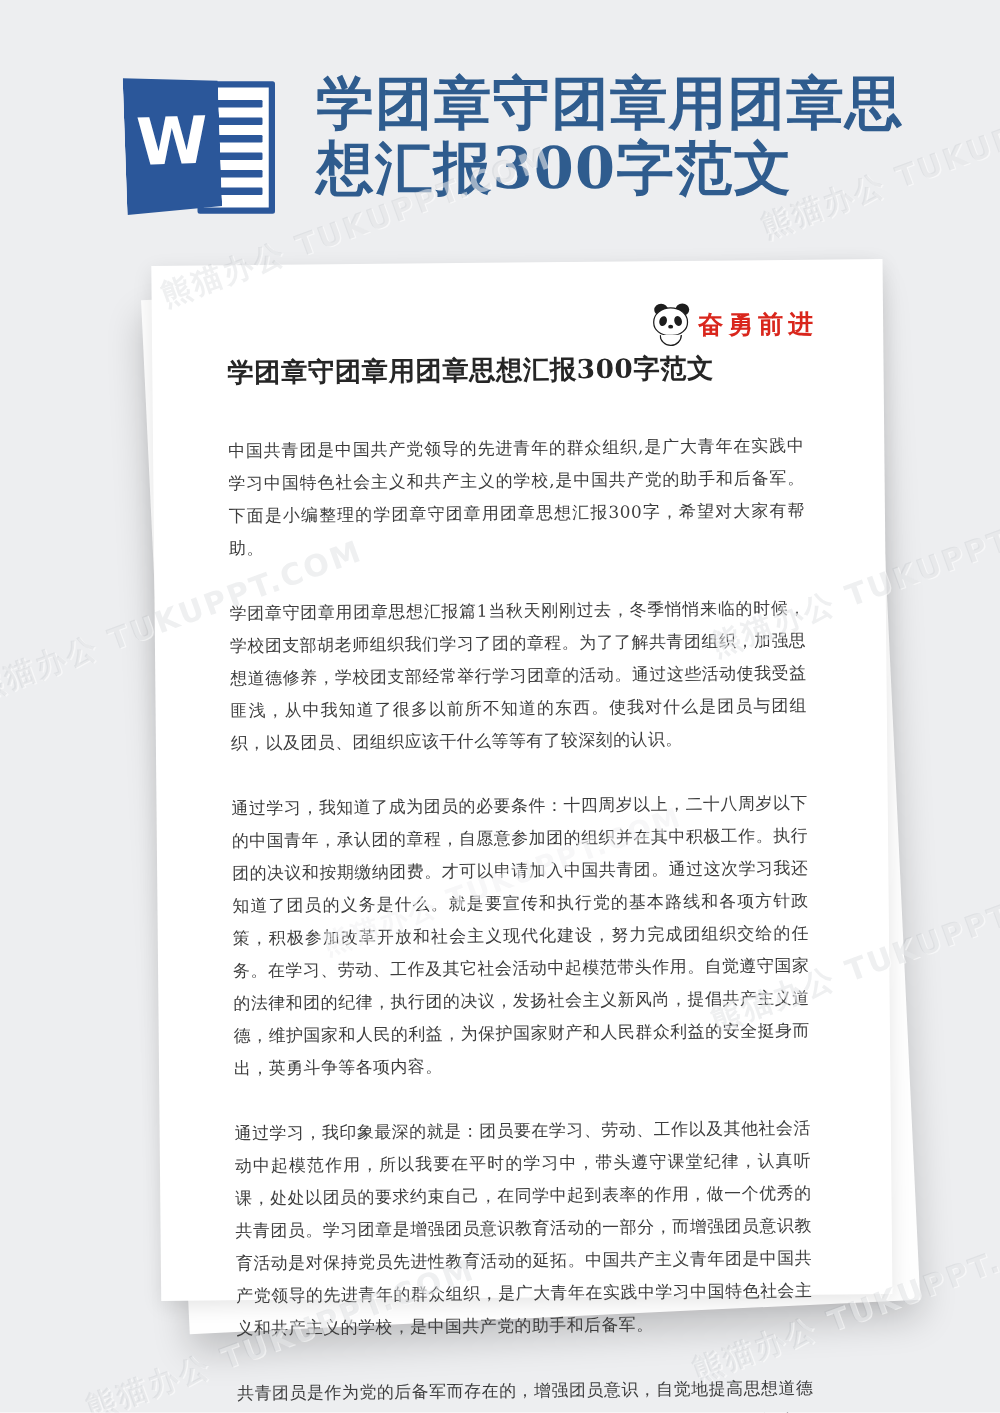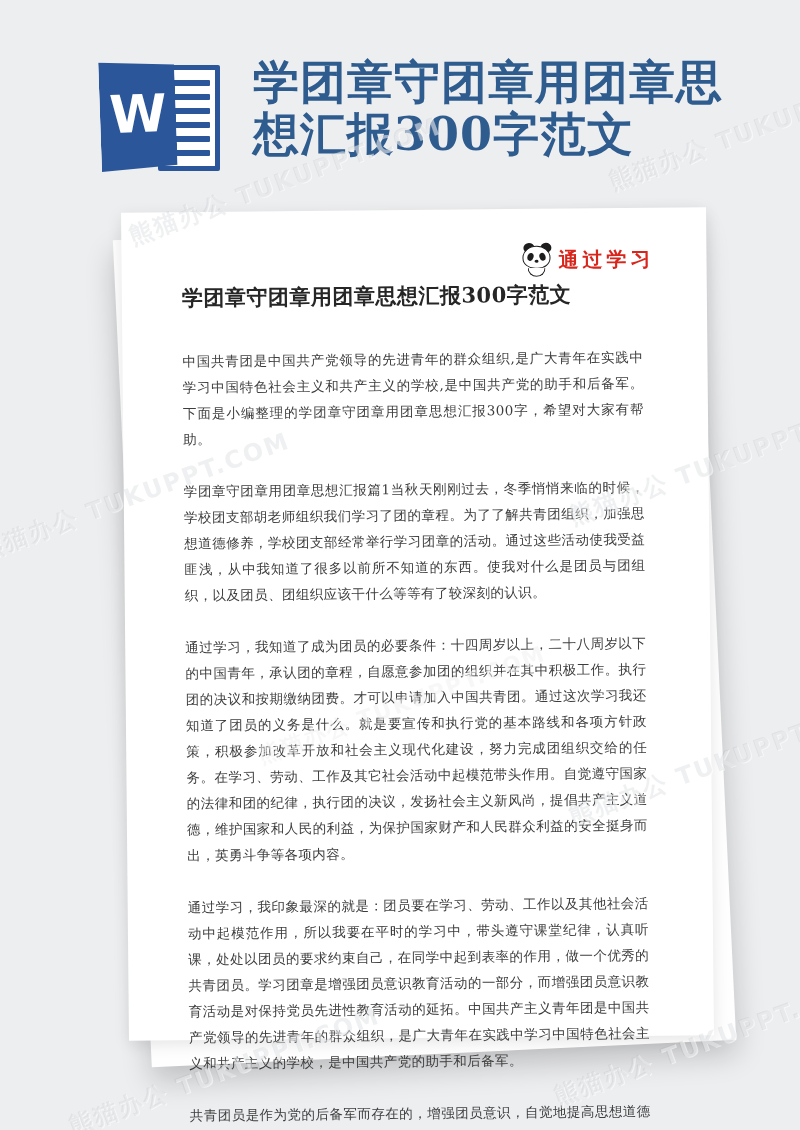--- a/index.html
+++ b/index.html
@@ -122,21 +122,21 @@
       <span class="panda">
         <i class="ear l"></i>
           <i class="ear r"></i>
         <span class="face">
             <i class="eye l"></i>
             <i class="eye r"></i>
             <i class="nose"></i>
           </span>
         <span class="pbody"></span>
       </span>
-      <span class="brand-name">通过学习</span>
+      <span class="brand-name">奋勇前进</span>
     </div>
 
     <h2 class="doc-title">学团章守团章用团章思想汇报300字范文</h2>
 
     <div class="doc-body">
       <p>中国共青团是中国共产党领导的先进青年的群众组织,是广大青年在实践中学习中国特色社会主义和共产主义的学校,是中国共产党的助手和后备军。下面是小编整理的学团章守团章用团章思想汇报300字，希望对大家有帮助。</p>
       <p>学团章守团章用团章思想汇报篇1当秋天刚刚过去，冬季悄悄来临的时候，学校团支部胡老师组织我们学习了团的章程。为了了解共青团组织，加强思想道德修养，学校团支部经常举行学习团章的活动。通过这些活动使我受益匪浅，从中我知道了很多以前所不知道的东西。使我对什么是团员与团组织，以及团员、团组织应该干什么等等有了较深刻的认识。</p>
       <p>通过学习，我知道了成为团员的必要条件：十四周岁以上，二十八周岁以下的中国青年，承认团的章程，自愿意参加团的组织并在其中积极工作。执行团的决议和按期缴纳团费。才可以申请加入中国共青团。通过这次学习我还知道了团员的义务是什么。就是要宣传和执行党的基本路线和各项方针政策，积极参加改革开放和社会主义现代化建设，努力完成团组织交给的任务。在学习、劳动、工作及其它社会活动中起模范带头作用。自觉遵守国家的法律和团的纪律，执行团的决议，发扬社会主义新风尚，提倡共产主义道德，维护国家和人民的利益，为保护国家财产和人民群众利益的安全挺身而出，英勇斗争等各项内容。</p>
       <p>通过学习，我印象最深的就是：团员要在学习、劳动、工作以及其他社会活动中起模范作用，所以我要在平时的学习中，带头遵守课堂纪律，认真听课，处处以团员的要求约束自己，在同学中起到表率的作用，做一个优秀的共青团员。学习团章是增强团员意识教育活动的一部分，而增强团员意识教育活动是对保持党员先进性教育活动的延拓。中国共产主义青年团是中国共产党领导的先进青年的群众组织，是广大青年在实践中学习中国特色社会主义和共产主义的学校，是中国共产党的助手和后备军。</p>
       <p>共青团员是作为党的后备军而存在的，增强团员意识，自觉地提高思想道德修养，为祖国建设添砖加瓦。沿着建设有中国特色社会主义道路昂首阔步，奋勇前进。是我们义不容辞的责任和义务。</p>

